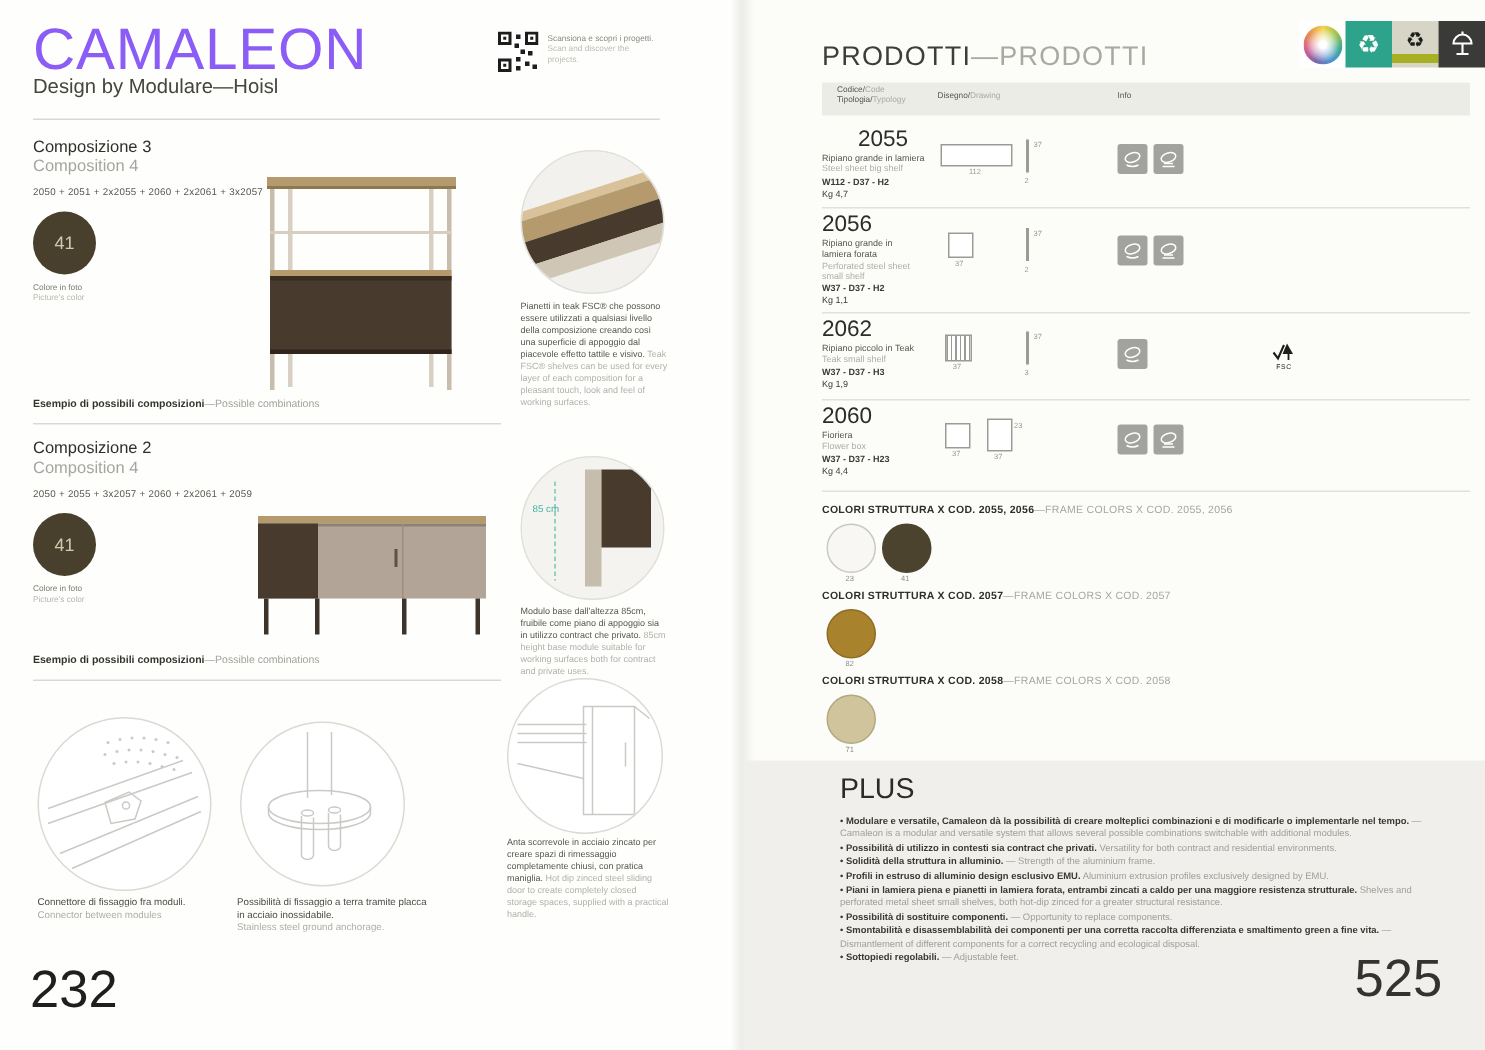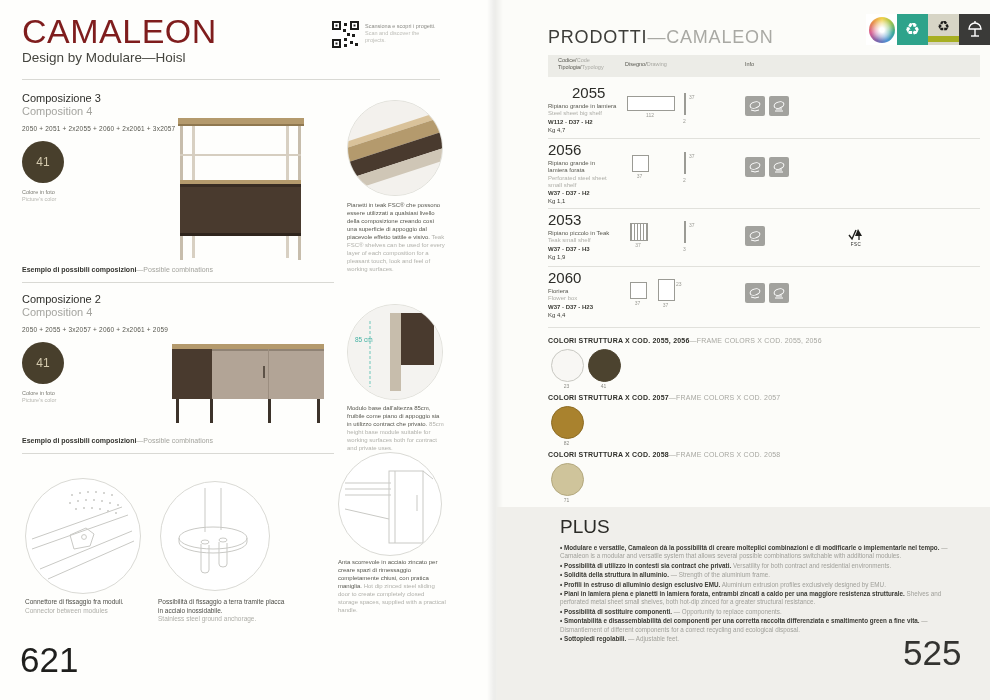--- a/index.html
+++ b/index.html
@@ -1,21 +1,21 @@
 <!DOCTYPE html>
 <html><head>
 <meta charset="utf-8">
 <style>
   html,body{margin:0;padding:0;}
   body{width:990px;height:700px;overflow:hidden;background:#fefefc;
        font-family:"Liberation Sans","DejaVu Sans",sans-serif;color:#2c2c28;}
   #canvas{position:relative;width:990px;height:700px;}
   .abs{position:absolute;}
   
-  .title{left:22px;top:12px;font-size:34px;letter-spacing:.5px;color:#7f1d1d;font-weight:400;}
+  .title{left:22px;top:12px;font-size:39px;letter-spacing:.5px;color:#8b5cf6;font-weight:400;}
   .subtitle{left:22px;top:50px;font-size:13.5px;color:#45453f;}
   .qr{left:332px;top:21px;width:27px;height:27px;}
   .qrnote{left:365px;top:23px;width:72px;font-size:5.5px;line-height:6.8px;}
   .qrnote .it{color:#8a8a84;}
   .qrnote .en{color:#bcbcb6;}
   .rule{height:1px;background:#d9d9d4;}
   .rule1{left:22px;top:79px;width:418px;}
   .sec-it{font-size:11px;color:#2e2e2a;}
   .sec-en{font-size:11px;color:#a5a5a0;}
   .codes{font-size:6.5px;color:#57574f;letter-spacing:.2px;}
@@ -273,27 +273,27 @@
     <span class="en">Connector between modules</span>
   </div>
   <div class="abs cap" style="left:158px;top:598px;width:128px">
     <span class="it">Possibilità di fissaggio a terra tramite placca in acciaio inossidabile. </span><br>
     <span class="en">Stainless steel ground anchorage.</span>
   </div>
   <div class="abs note" style="left:338px;top:558px;width:108px">
     <span class="it">Anta scorrevole in acciaio zincato per creare spazi di rimessaggio completamente chiusi, con pratica maniglia. </span><span class="en">Hot dip zinced steel sliding door to create completely closed storage spaces, supplied with a practical handle.</span>
   </div>
 
-  <div class="abs pnum" style="left:20px;top:640px">621</div>
+  <div class="abs pnum" style="left:20px;top:640px">232</div>
 
   <div class="abs rpage"></div>
   <div class="abs gutter"></div>
 
   <div class="abs rheader">
-    <span class="it">PRODOTTI</span><span class="en">—CAMALEON</span>
+    <span class="it">PRODOTTI</span><span class="en">—PRODOTTI</span>
   </div>
 
   <div class="abs legend" style="left:866px;background:#ffffff">
     <div class="wheel"></div>
   </div>
   <div class="abs legend" style="left:897px;background:#2ea38b">
     <span style="color:#fff;font-size:17px;line-height:1">♻</span>
   </div>
   <div class="abs legend" style="left:928px;background:#d7d5c6;flex-direction:column">
     <span style="color:#1d1d1b;font-size:14px;line-height:1;margin-top:2px">♻</span>
@@ -367,21 +367,21 @@
   </div>
   <div class="abs careicon" style="left:769px;top:157px">
     <svg width="14" height="14" viewBox="0 0 14 14" fill="none" stroke="#fff" stroke-width="1">
         <ellipse cx="7" cy="6" rx="5" ry="3" transform="rotate(-18 7 6)"></ellipse>
         <path d="M4 10 h6"></path>
         <path d="M3 12 h8"></path>
       </svg>
   </div>
   <div class="abs rowrule" style="top:208px"></div>
 
-  <div class="abs code" style="left:548px;top:211px">2053</div>
+  <div class="abs code" style="left:548px;top:211px">2062</div>
   <div class="abs cell" style="left:548px;top:230px;width:90px">
     <span class="it">Ripiano piccolo in Teak</span><br>
     <span class="en">Teak small shelf</span>
   </div>
   <div class="abs dims" style="left:548px;top:246px">W37 - D37 - H3</div>
   <div class="abs kg" style="left:548px;top:254px">Kg 1,9</div>
   <div class="abs draw" style="left:630px;top:223px;width:16px;height:16px;background:repeating-linear-gradient(90deg,#9b9b95 0,#9b9b95 1px,#fff 1px,#fff 3px)"></div>
   <div class="abs dlabel" style="left:630px;top:242px;width:16px;text-align:center">37</div>
   <div class="abs" style="left:684px;top:221px;width:2px;height:22px;background:#9b9b95"></div>
   <div class="abs dlabel" style="left:689px;top:222px">37</div>

